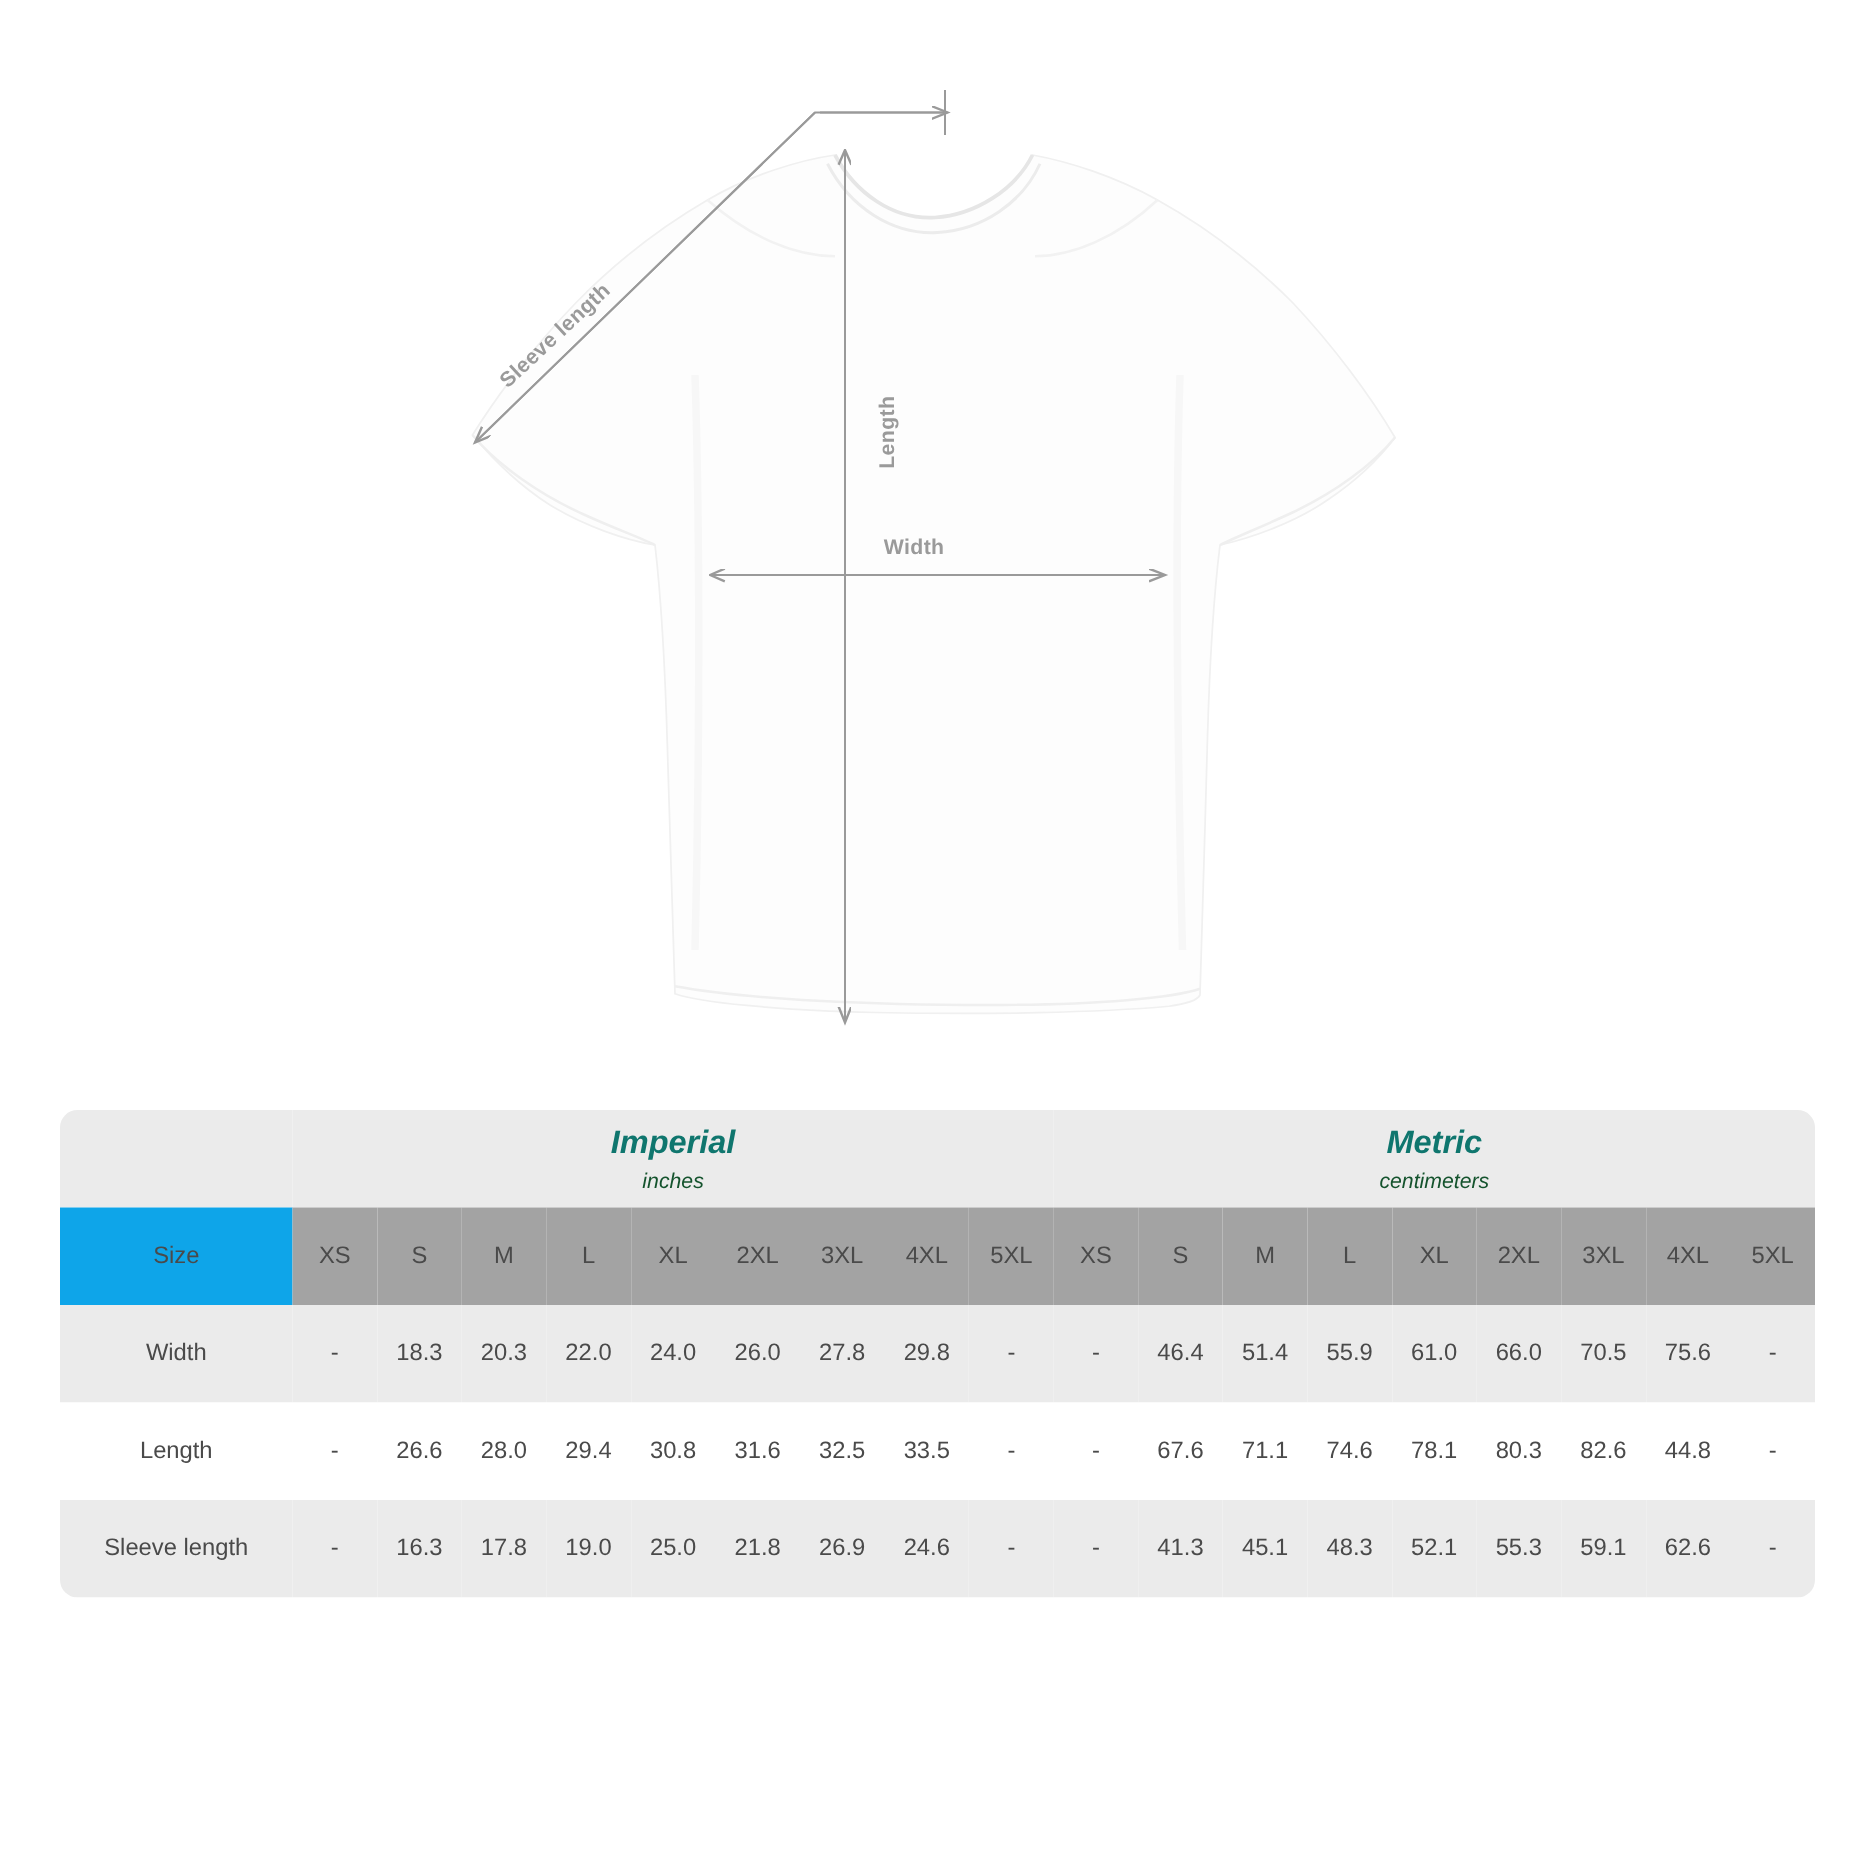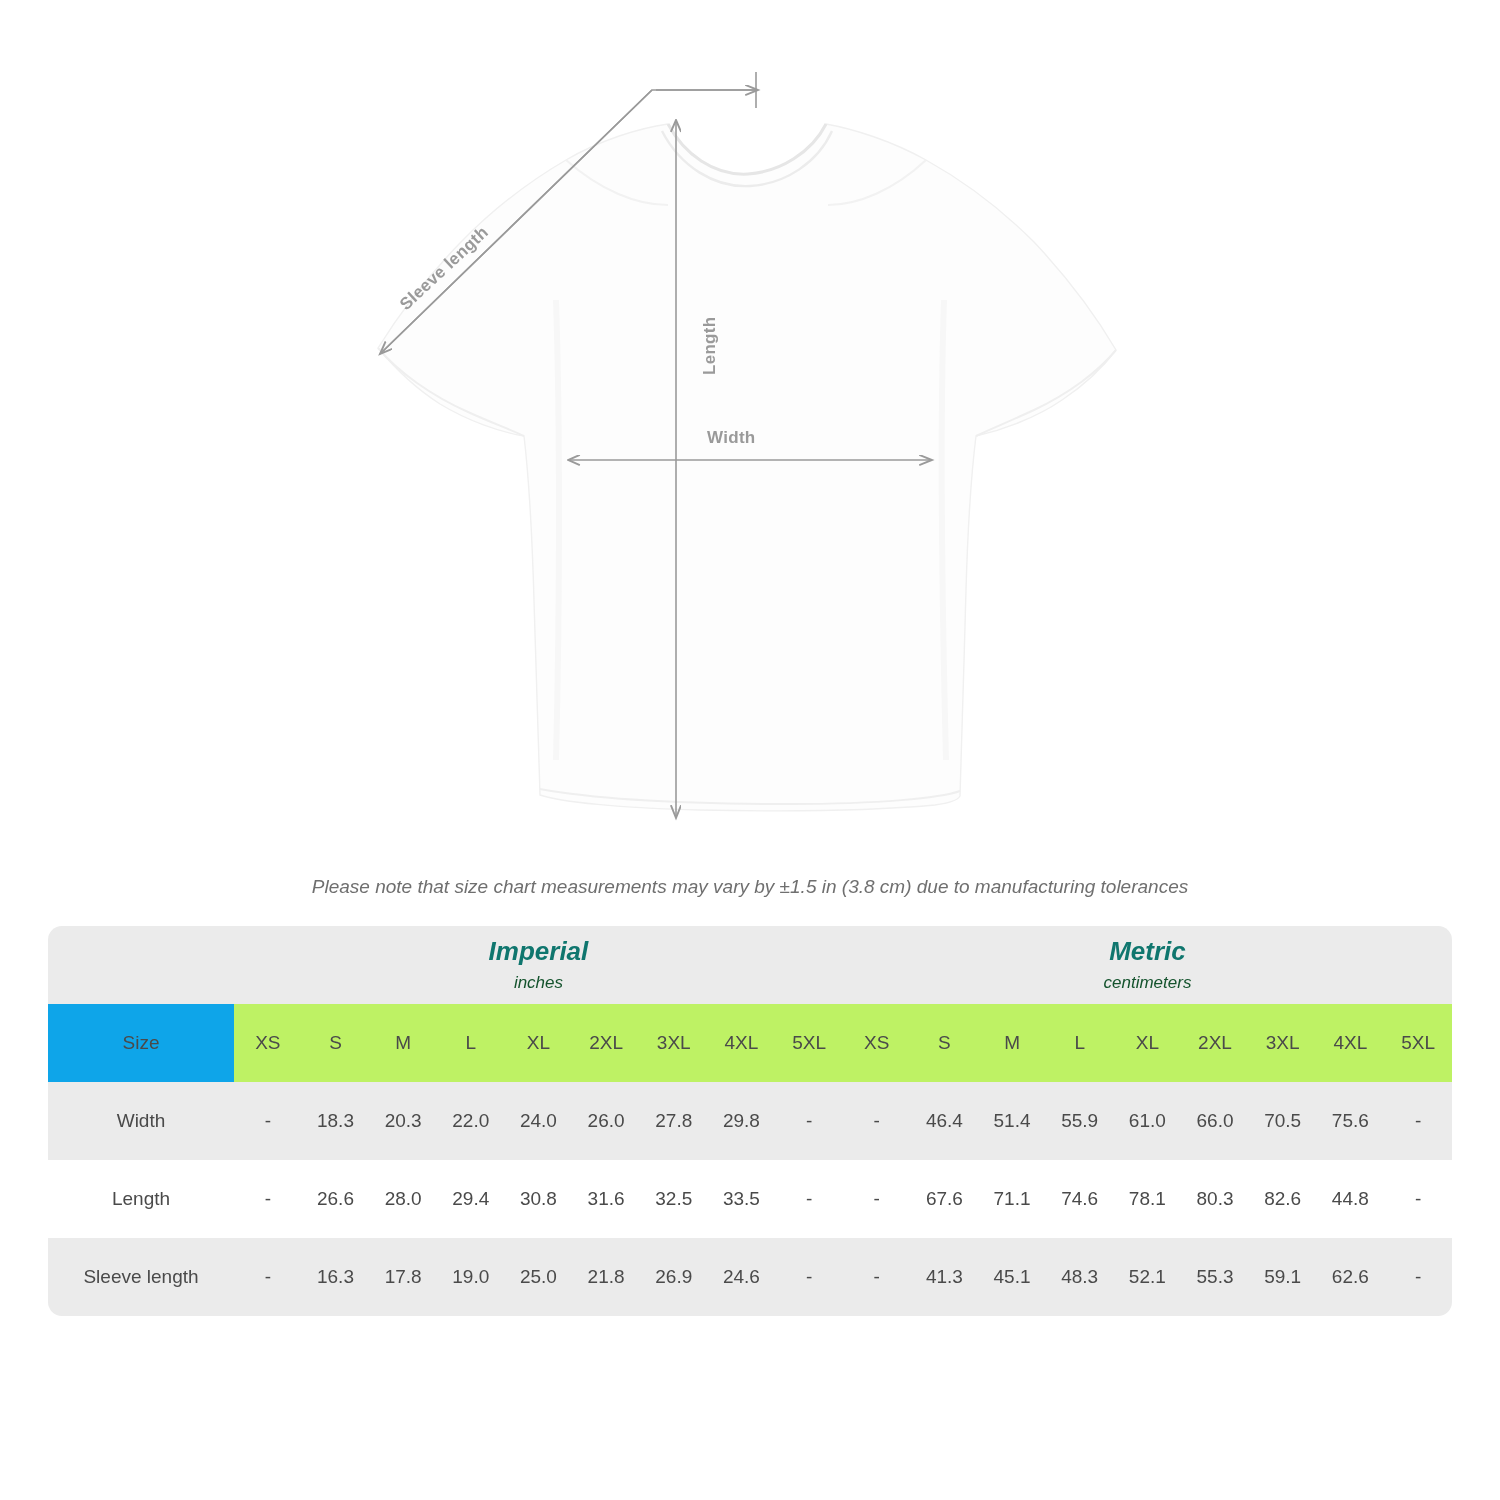--- a/index.html
+++ b/index.html
@@ -93,21 +93,21 @@
     color: #0f766e;
     line-height: 1.15;
   }
   .unit-sub {
     font-size: 17px;
     font-style: italic;
     color: #14532d;
     margin-top: 6px;
   }
   .sizes-row td {
-    background: #bef264;
+    background: #a3a3a3;
     font-weight: bold;
     color: #4a4a4a;
     font-size: 19px;
     height: 86px;
   }
   .sizes-row td.rowlabel {
     background: #0ea5e9;
   }
   .data-row td {
     height: 86px;
@@ -192,21 +192,20 @@
   </svg>
 
   <div class="dim-label vertical" style="left:700px; top:375px;">Length</div>
 
   <div class="dim-label" style="left:707px; top:428px;">Width</div>
 
   <div class="dim-label diagonal" style="left:396px; top:300px;">Sleeve length</div>
 </div>
 
 <div class="title-block">
-  <div class="chart-note">Please note that size chart measurements may vary by ±1.5 in (3.8 cm) due to manufacturing tolerances</div>
 </div>
 
 <div class="table-wrap">
   <table class="size-table">
     <colgroup>
       <col class="first-col">
       <col span="9">
       <col span="9">
     </colgroup>
     <tbody>

